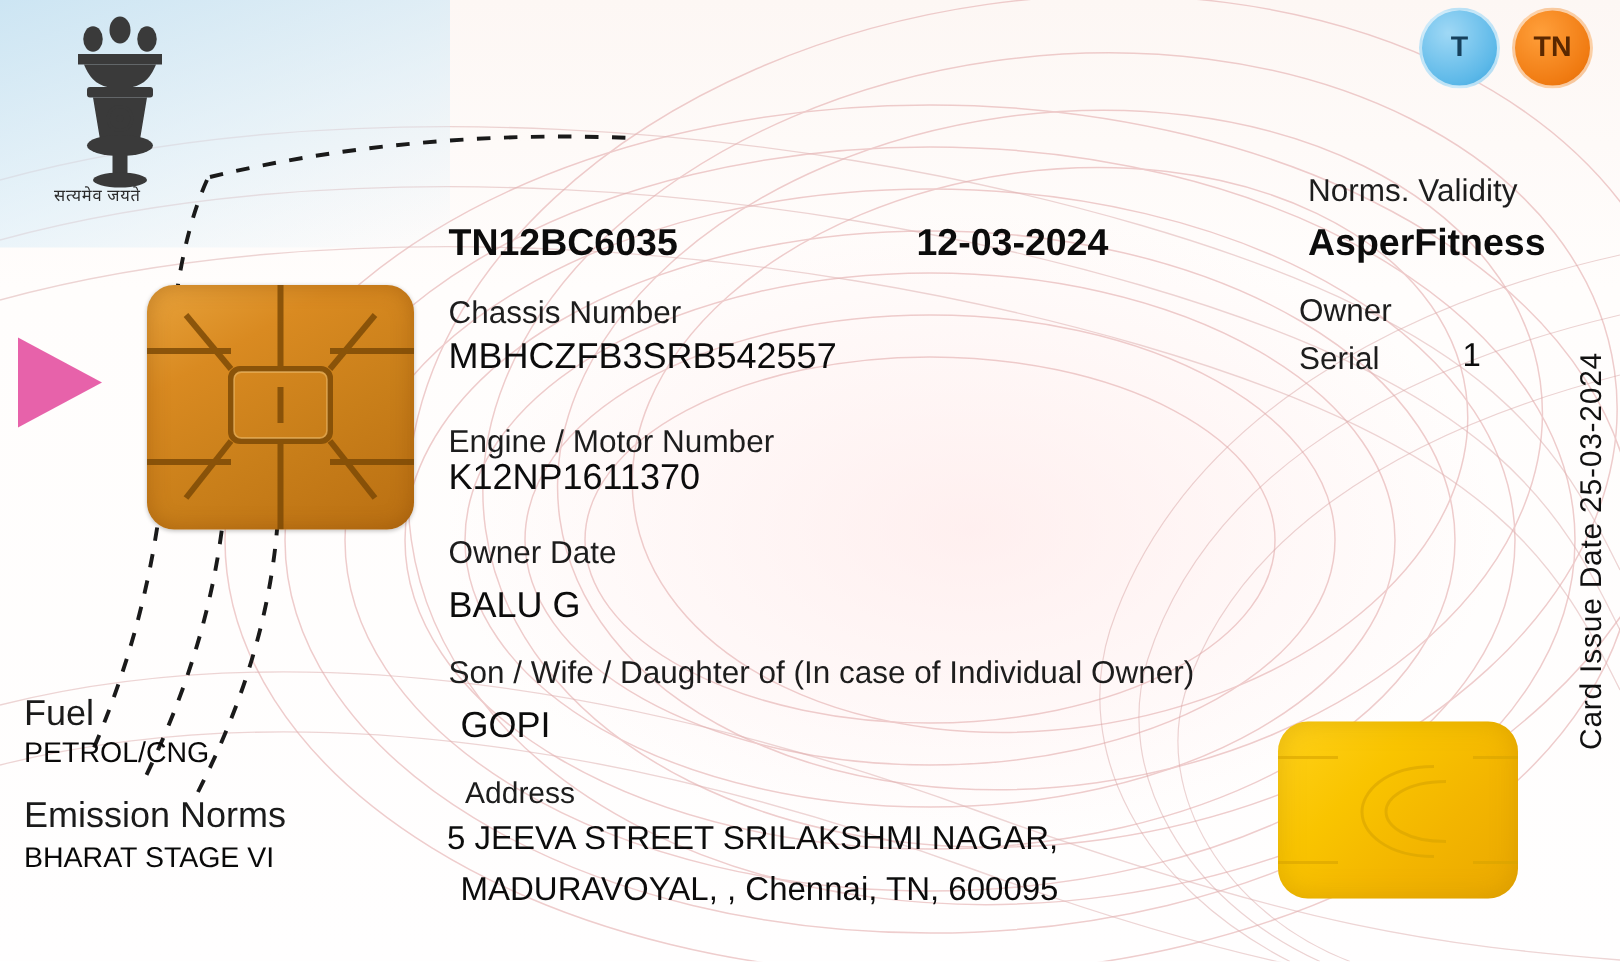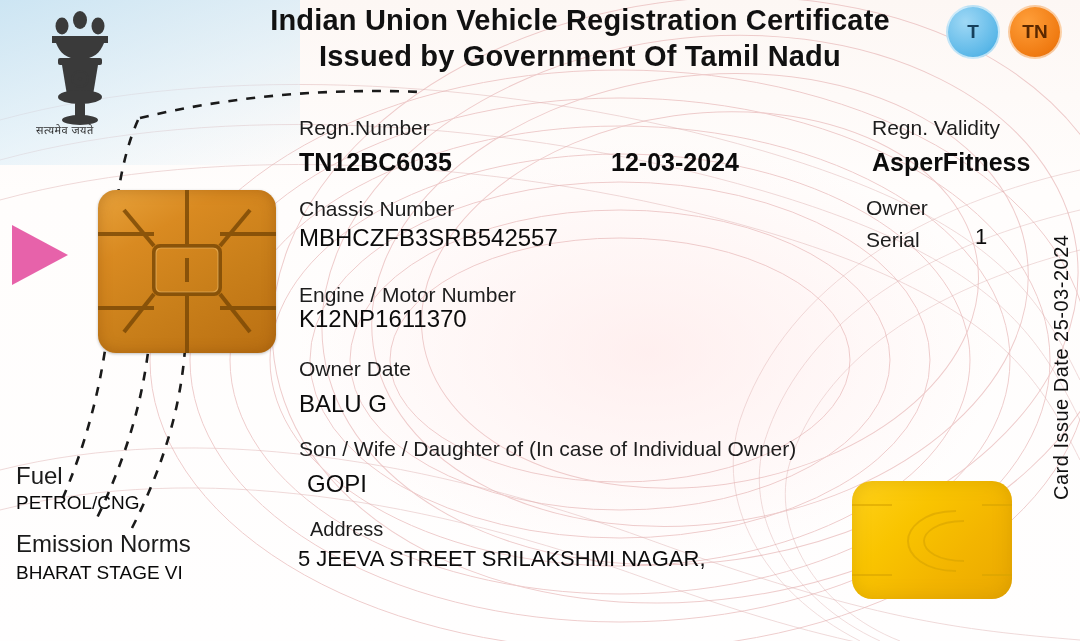--- a/index.html
+++ b/index.html
@@ -214,24 +214,20 @@
       <path d="M30 63 h36 l-5 30 h-26 z"></path>
       <ellipse cx="48" cy="95" rx="22" ry="7"></ellipse>
       <rect x="43" y="100" width="10" height="16" rx="2"></rect>
       <ellipse cx="48" cy="118" rx="18" ry="5"></ellipse>
       <circle cx="48" cy="77" r="8" fill="none" stroke="#3a3a3a" stroke-width="2"></circle>
       <circle cx="48" cy="77" r="2.2"></circle>
     </g>
   </svg>
   <div class="emblem-caption">सत्यमेव जयते</div>
 
-  <div class="header-title">
-    <span>Indian Union Vehicle Registration Certificate</span>
-    <span class="l2">Issued by Government Of Tamil Nadu</span>
-  </div>
 
   <div class="tn-circles">
     <div class="circ t">T</div>
     <div class="circ tn">TN</div>
   </div>
 
   <div class="pink-tri"></div>
 
   <div class="chip">
     <svg width="178" height="163" viewBox="0 0 178 163" aria-hidden="true">
@@ -261,42 +257,42 @@
         <path d="M104 30 C 70 30, 56 48, 56 60 C 56 74, 72 90, 104 90"></path>
         <path d="M112 40 C 84 40, 72 52, 72 60 C 72 70, 86 80, 112 80"></path>
         <path d="M0 24 H40"></path>
         <path d="M0 94 H40"></path>
         <path d="M130 24 H160"></path>
         <path d="M130 94 H160"></path>
       </g>
     </svg>
   </div>
 
-  <div class="lbl" style="left:299px; top:116px;">Regn.Number</div>
   <div class="val bold" style="left:299px; top:148px;">TN12BC6035</div>
 
   <div class="val bold" style="left:611px; top:148px;">12-03-2024</div>
 
-  <div class="lbl" style="left:872px; top:116px;">Regn. Validity</div>
+  <div class="lbl" style="left:872px; top:116px;">Norms. Validity</div>
   <div class="val bold" style="left:872px; top:148px;">AsperFitness</div>
 
   <div class="lbl" style="left:299px; top:197px;">Chassis Number</div>
   <div class="val" style="left:299px; top:224px;">MBHCZFB3SRB542557</div>
 
   <div class="lbl" style="left:299px; top:272px;margin-top:11px;">Engine / Motor Number</div>
   <div class="val" style="left:299px; top:305px;">K12NP1611370</div>
 
   <div class="lbl" style="left:299px; top:357px;">Owner Date</div>
   <div class="val" style="left:299px; top:390px;">BALU G</div>
 
   <div class="lbl" style="left:299px; top:437px;">Son / Wife / Daughter of (In case of Individual Owner)</div>
   <div class="val" style="left:307px; top:470px;">GOPI</div>
 
   <div class="lbl" style="left:310px; top:518px; font-size:20px;">Address</div>
   <div class="val" style="left:298px; top:546px; font-size:22px;">5 JEEVA STREET SRILAKSHMI NAGAR,</div>
+  <div class="val" style="left:307px; top:580px; font-size:22px;">MADURAVOYAL, , Chennai, TN, 600095</div>
 
   <div class="lbl" style="left:866px; top:196px;">Owner</div>
   <div class="lbl" style="left:866px; top:228px;">Serial</div>
   <div class="val" style="left:975px; top:224px; font-size:22px;">1</div>
 
   <div class="vert">Card Issue Date  25-03-2024</div>
 
   <div class="bl-lbl" style="left:16px; top:462px;">Fuel</div>
   <div class="bl-val" style="left:16px; top:492px;">PETROL/CNG</div>
   <div class="bl-lbl" style="left:16px; top:530px;">Emission Norms</div>

